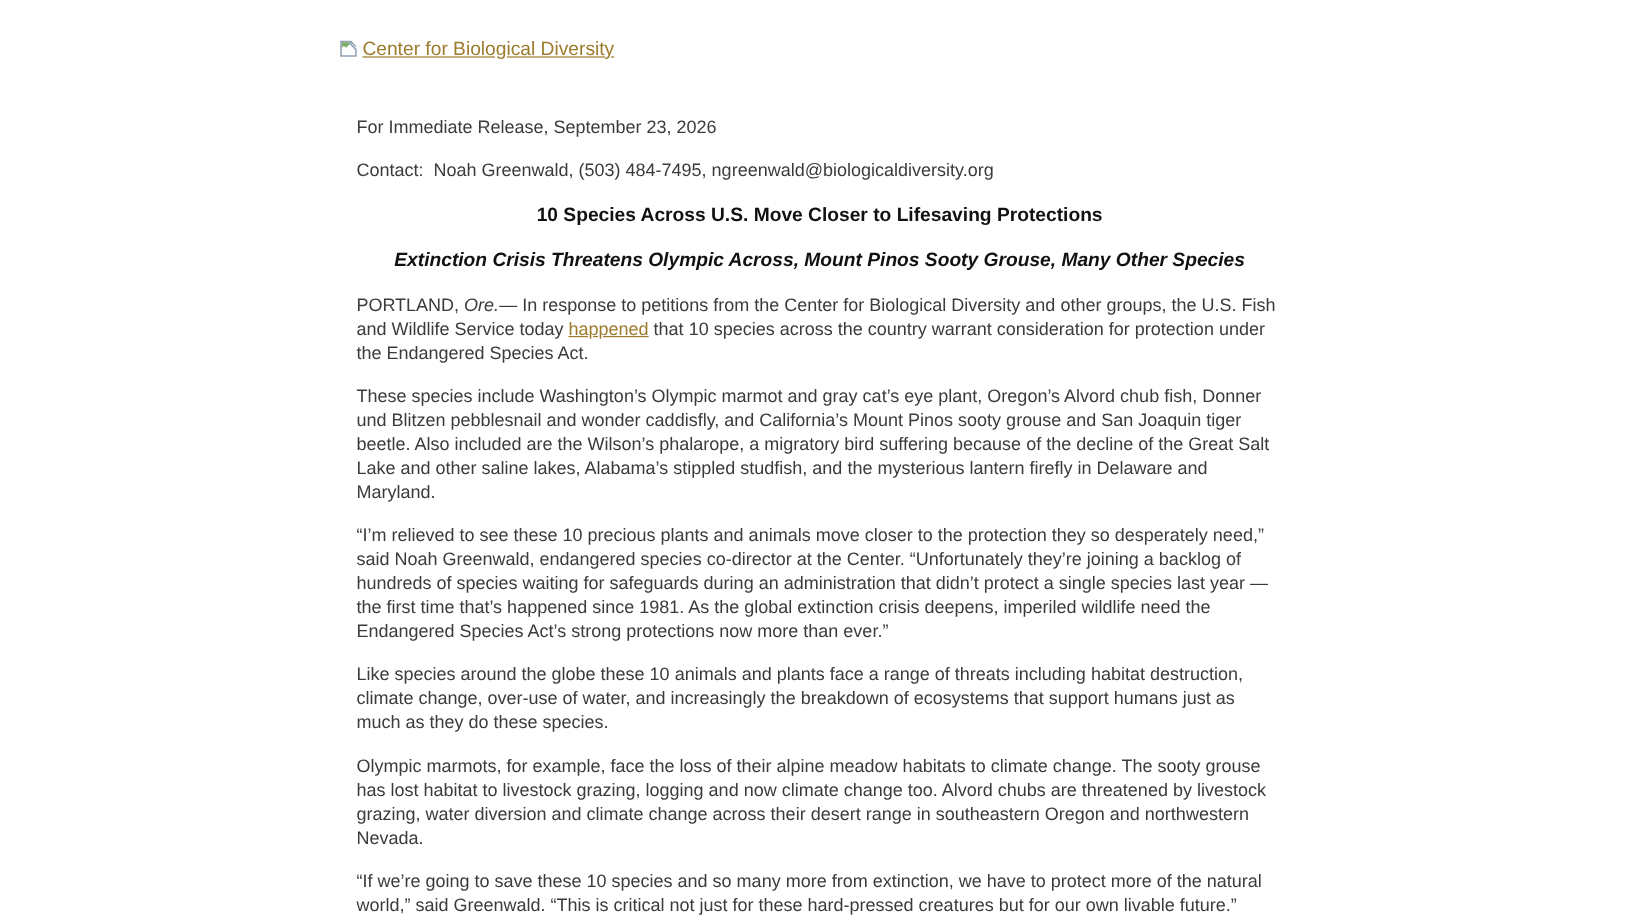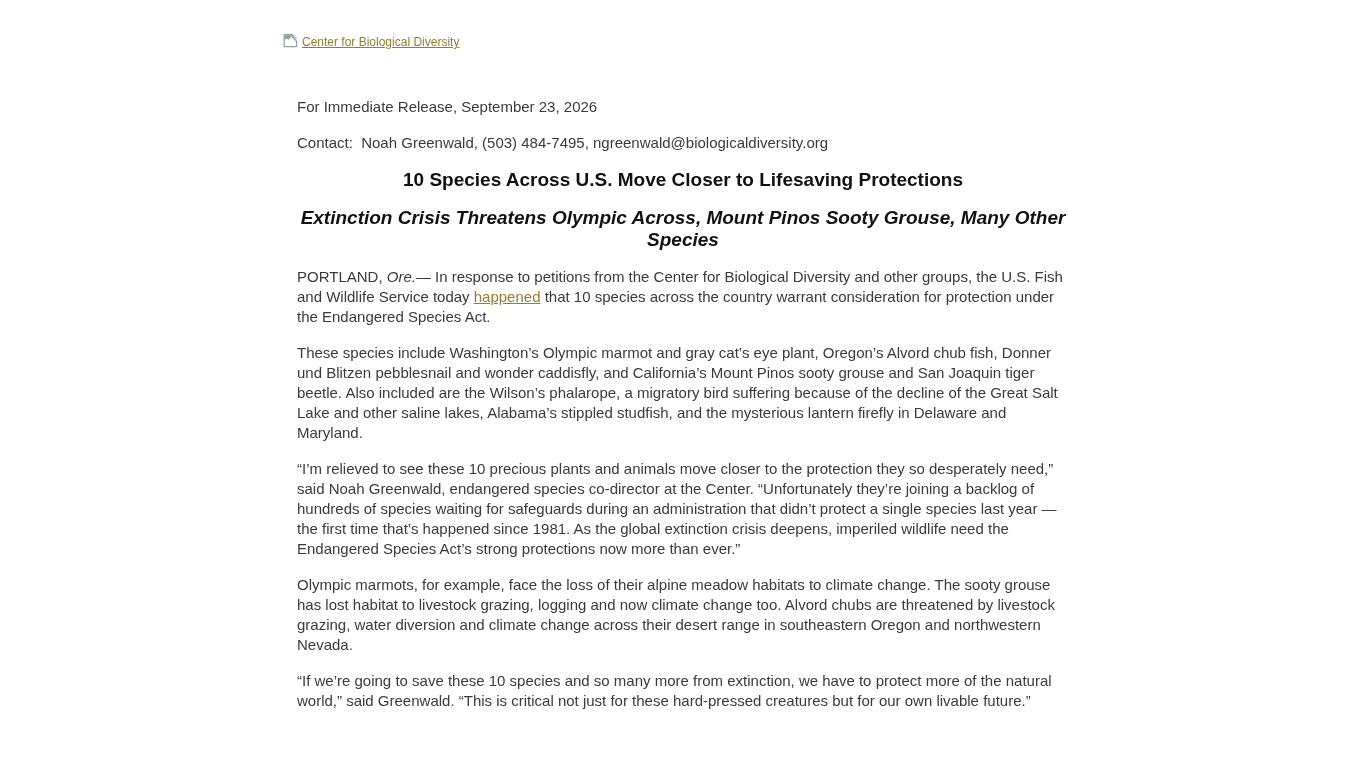--- a/index.html
+++ b/index.html
@@ -17,31 +17,31 @@
     padding-top: 32px;
     color: var(--text-color, #3b3b3b);
   }
   .site-header {
     margin: 0 0 42px 0;
     padding: 0;
   }
   .logo-link {
     color: var(--link-color, #9d7b2c);
     text-decoration: underline;
-    font-size: 12px;
+    font-size: 16px;
     line-height: 20px;
     cursor: pointer;
   }
   .broken-img {
     display: inline-block;
     vertical-align: -3px;
     margin-right: 1px;
   }
   h1.headline, h2.subheadline {
-    font-size: 19px;
+    font-size: 16px;
     line-height: 22px;
     text-align: center;
     margin: 16px 14px;
     color: var(--heading-color, #111111);
     font-weight: bold;
   }
   h2.subheadline { font-style: italic; }
   p.body-text, p.meta-line {
     font-size: 15px;
     line-height: 20px;
@@ -78,18 +78,19 @@
   <h1 class="headline">10 Species Across U.S. Move Closer to Lifesaving Protections</h1>
 
   <h2 class="subheadline">Extinction Crisis Threatens Olympic Across, Mount Pinos Sooty Grouse, Many Other Species</h2>
 
   <p class="body-text"><span>PORTLAND, </span><i>Ore.</i><span>— In response to petitions from the Center for Biological Diversity and other groups, the U.S. Fish and Wildlife Service today </span><a class="inline-link" href="#">happened</a><span> that 10 species across the country warrant consideration for protection under the Endangered Species Act.</span></p>
 
   <p class="body-text">These species include Washington’s Olympic marmot and gray cat’s eye plant, Oregon’s Alvord chub fish, Donner und Blitzen pebblesnail and wonder caddisfly, and California’s Mount Pinos sooty grouse and San Joaquin tiger beetle. Also included are the Wilson’s phalarope, a migratory bird suffering because of the decline of the Great Salt Lake and other saline lakes, Alabama’s stippled studfish, and the mysterious lantern firefly in Delaware and Maryland.</p>
 
   <p class="body-text">“I’m relieved to see these 10 precious plants and animals move closer to the protection they so desperately need,” said Noah Greenwald, endangered species co-director at the Center. “Unfortunately they’re joining a backlog of hundreds of species waiting for safeguards during an administration that didn’t protect a single species last year — the first time that’s happened since 1981. As the global extinction crisis deepens, imperiled wildlife need the Endangered Species Act’s strong protections now more than ever.”</p>
 
+  <p class="body-text">Like species around the globe these 10 animals and plants face a range of threats including habitat destruction, climate change, over-use of water, and increasingly the breakdown of ecosystems that support humans just as much as they do these species.</p>
 
   <p class="body-text">Olympic marmots, for example, face the loss of their alpine meadow habitats to climate change. The sooty grouse has lost habitat to livestock grazing, logging and now climate change too. Alvord chubs are threatened by livestock grazing, water diversion and climate change across their desert range in southeastern Oregon and northwestern Nevada.</p>
 
   <p class="body-text">“If we’re going to save these 10 species and so many more from extinction, we have to protect more of the natural world,” said Greenwald. “This is critical not just for these hard-pressed creatures but for our own livable future.”</p>
 
 </div>
 
 </body></html>

